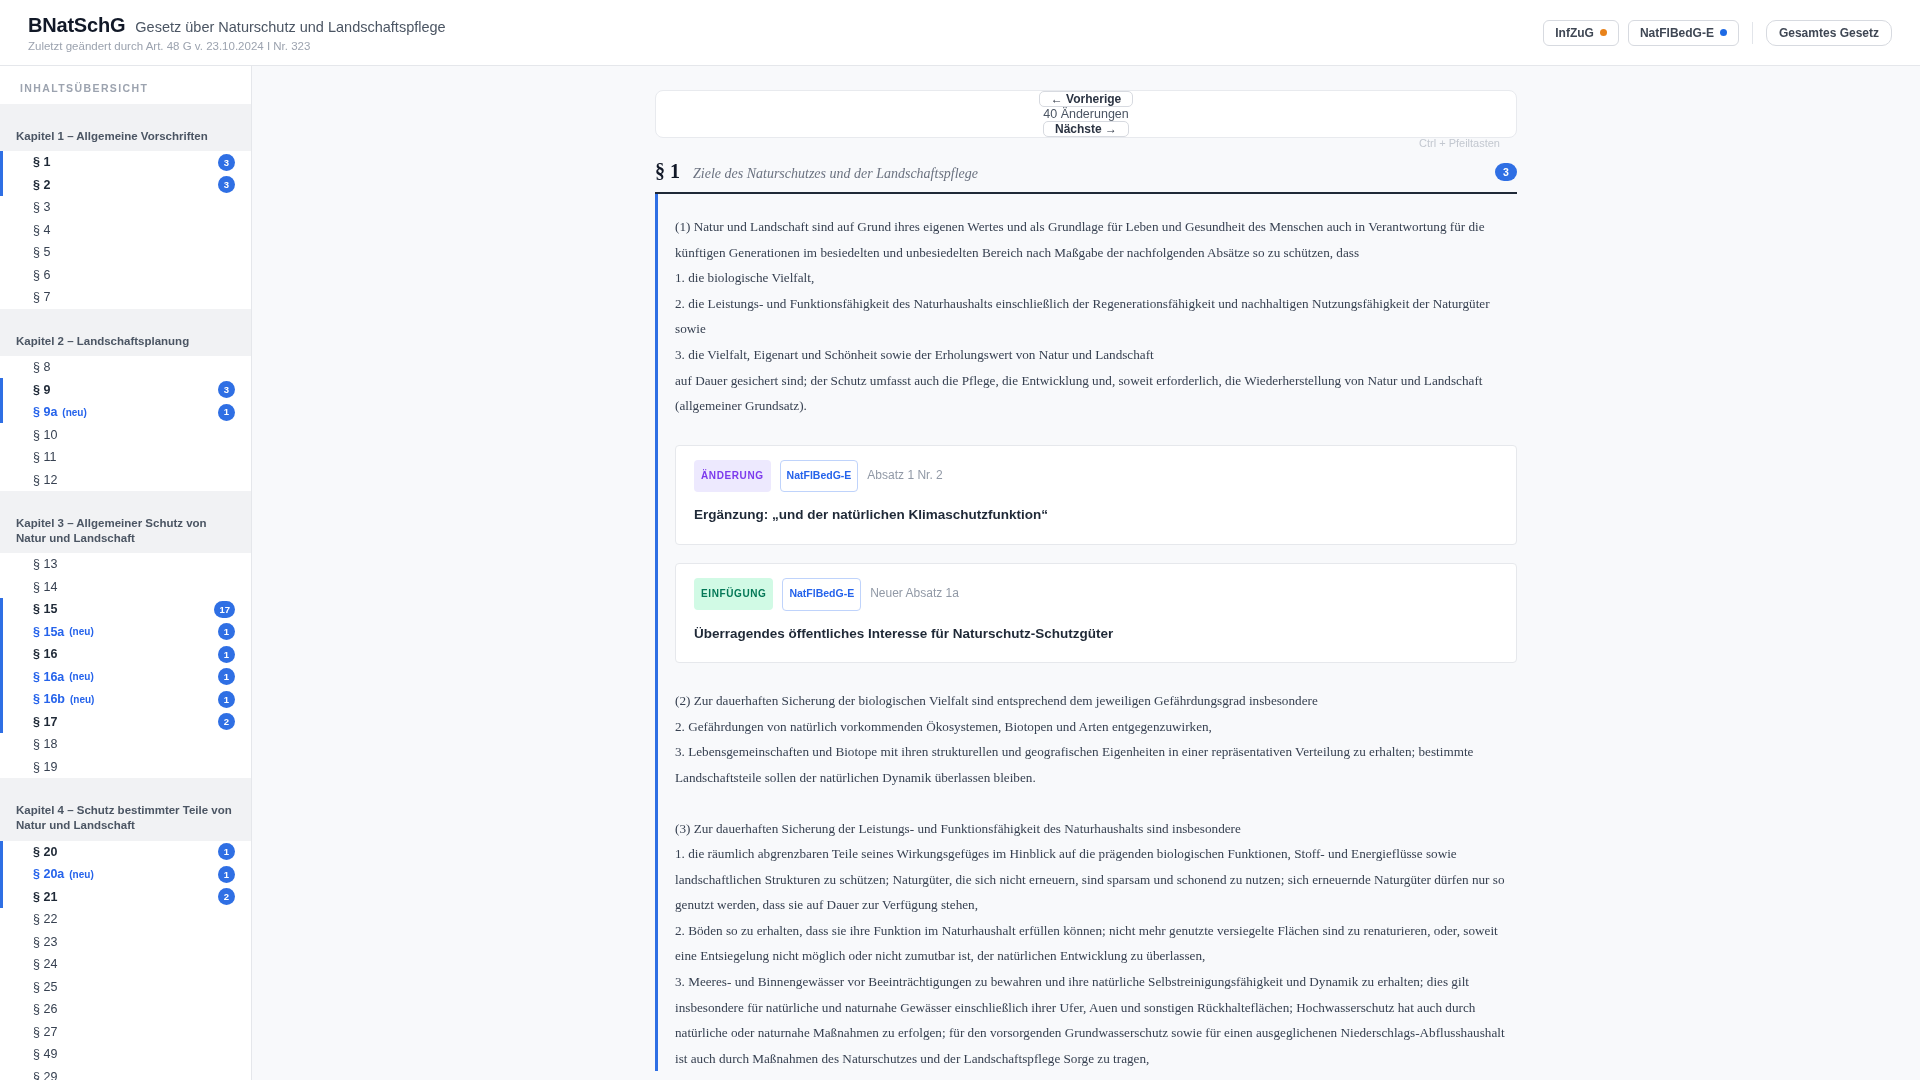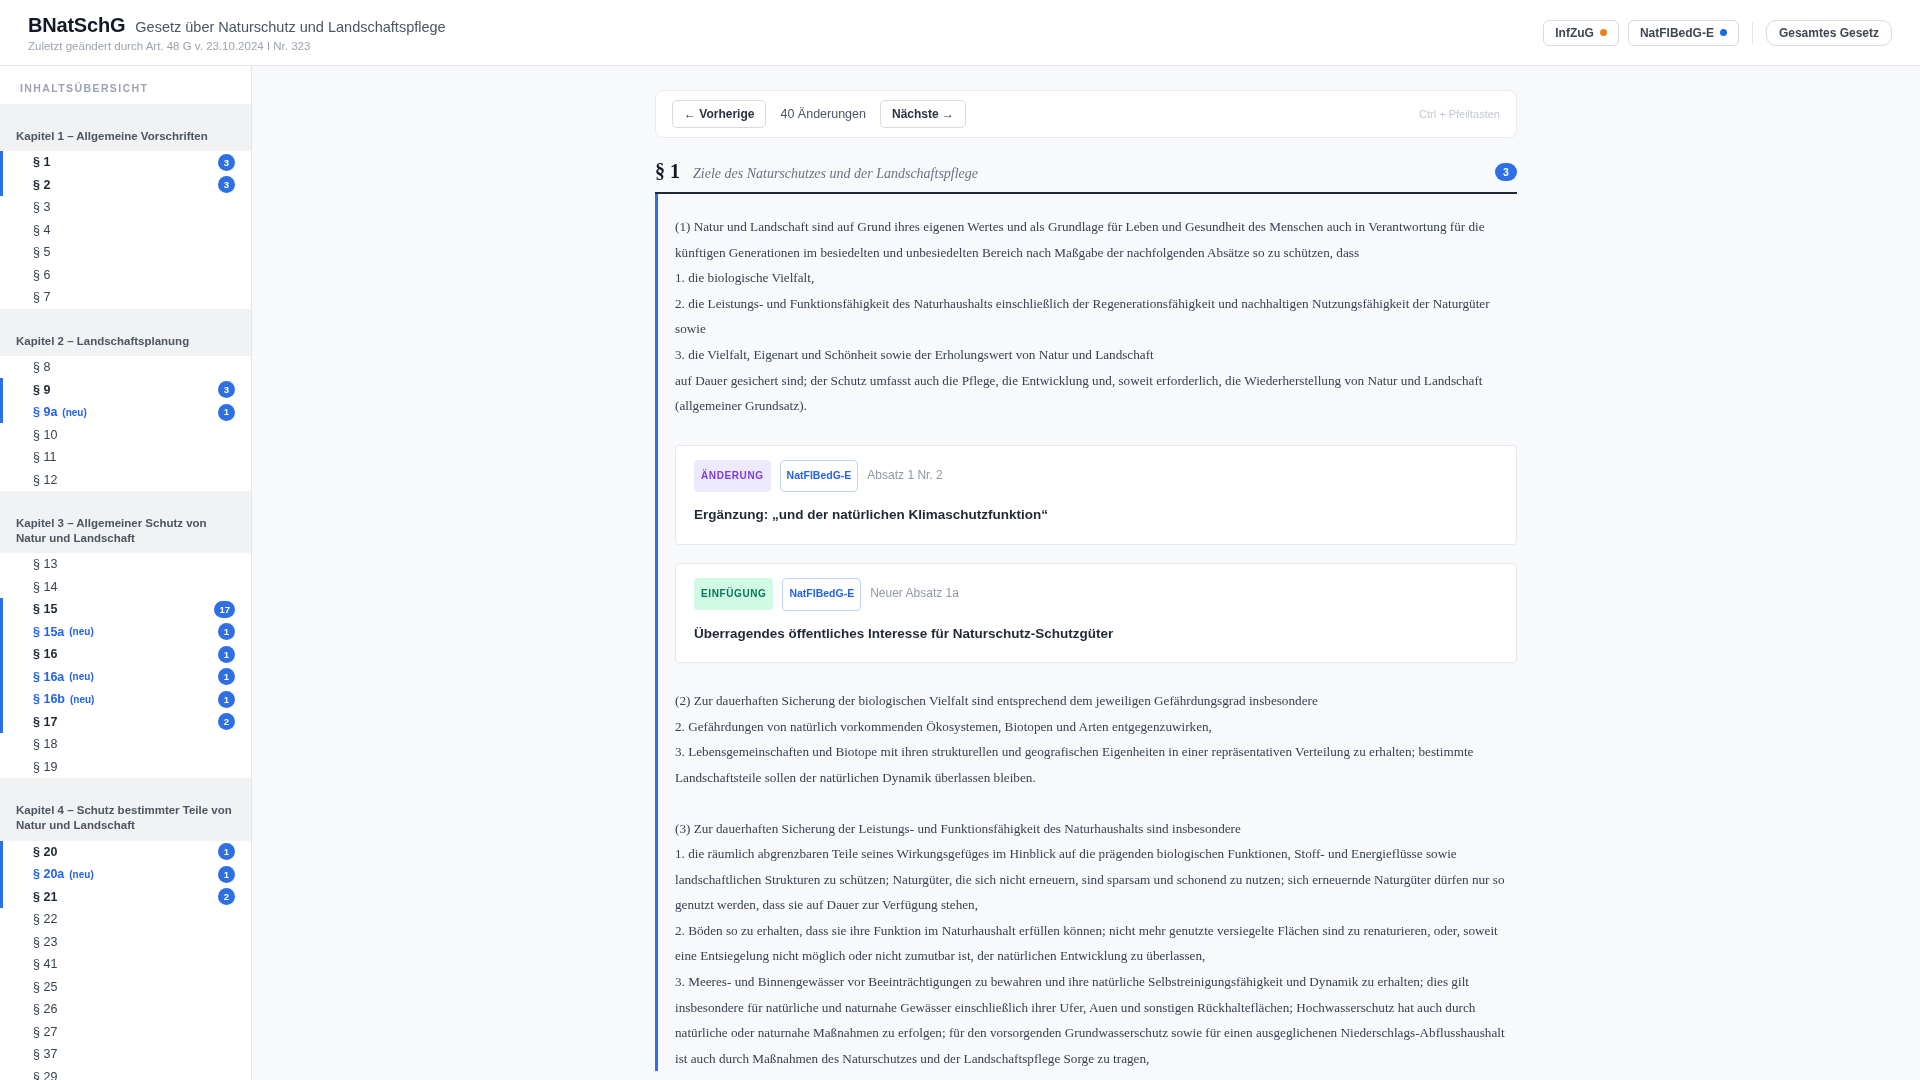--- a/index.html
+++ b/index.html
@@ -106,20 +106,21 @@
   .main-inner { width: 862px; }
 
   .navbar {
     background: #ffffff;
     border: 1px solid #e8eaee;
     border-radius: 8px;
     height: 48px;
     display: flex; align-items: center;
     padding: 0 16px;
     margin-bottom: 22px;
+    flex-direction: column;
   }
   .nav-btn {
     height: 28px; padding: 0 11px;
     border: 1px solid #d7dae0; border-radius: 5px;
     background: #fff; color: #2b3342;
     font-size: 12px; font-weight: bold;
     display: inline-flex; align-items: center;
     cursor: pointer; white-space: nowrap;
   }
   .nav-count { font-size: 12.5px; color: #4b5563; margin: 0 14px; white-space: nowrap; }
@@ -342,37 +343,37 @@
           </div>
           <div class="toc-item">
             <span class="lbl">§ 22</span>
             <span class="toc-spacer"></span>
           </div>
           <div class="toc-item">
             <span class="lbl">§ 23</span>
             <span class="toc-spacer"></span>
           </div>
           <div class="toc-item">
-            <span class="lbl">§ 41</span>
+            <span class="lbl">§ 24</span>
             <span class="toc-spacer"></span>
           </div>
           <div class="toc-item">
             <span class="lbl">§ 25</span>
             <span class="toc-spacer"></span>
           </div>
           <div class="toc-item">
             <span class="lbl">§ 26</span>
             <span class="toc-spacer"></span>
           </div>
           <div class="toc-item">
             <span class="lbl">§ 27</span>
             <span class="toc-spacer"></span>
           </div>
           <div class="toc-item">
-            <span class="lbl">§ 37</span>
+            <span class="lbl">§ 49</span>
             <span class="toc-spacer"></span>
           </div>
           <div class="toc-item">
             <span class="lbl">§ 29</span>
             <span class="toc-spacer"></span>
           </div>
           <div class="toc-item">
             <span class="lbl">§ 30</span>
             <span class="toc-spacer"></span>
           </div>

